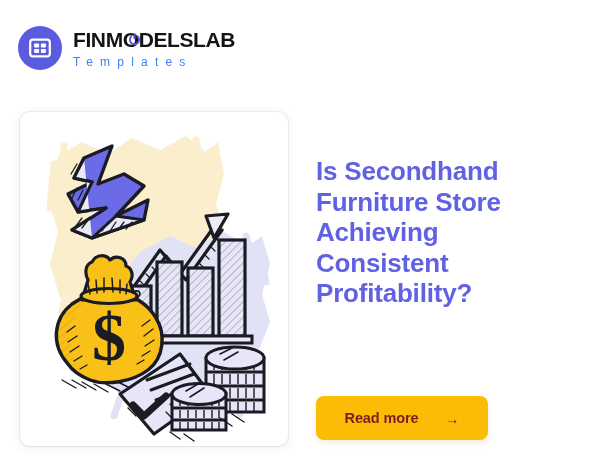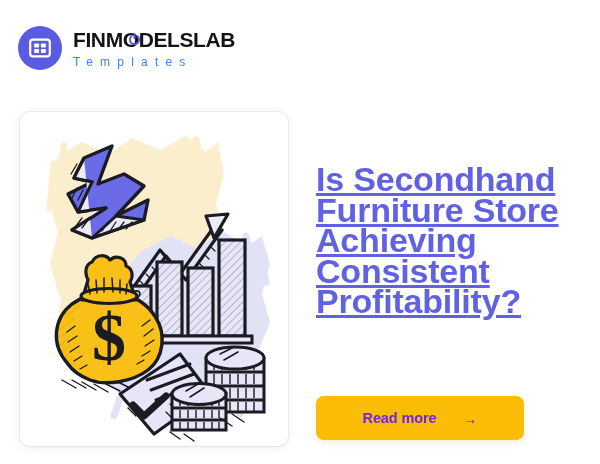--- a/index.html
+++ b/index.html
@@ -88,41 +88,40 @@
     box-shadow: 0 2px 10px rgba(80, 80, 120, 0.10),
                 0 0 0 1px rgba(225, 225, 238, 0.55);
     overflow: hidden;
   }
   .art-card svg { display: block; width: 100%; height: 100%; }
 
   
   .headline {
     position: absolute;
     left: 316px;
-    top: 164px;
+    top: 156px;
     width: 252px;
     margin: 0;
-    font-size: 34px;
+    font-size: 26px;
     line-height: 30.5px;
     font-weight: 700;
     letter-spacing: -0.2px;
     color: #6161e4;
-    text-decoration: underline;
   }
 
   .cta {
     position: absolute;
     left: 316px;
     top: 396px;
-    width: 208px;
+    width: 172px;
     height: 44px;
     border: 0;
     border-radius: 8px;
     background: #fbbc05;
-    color: #6d28d9;
+    color: #7f1d1d;
     font-family: "Liberation Sans", sans-serif;
     font-size: 14.5px;
     font-weight: 700;
     letter-spacing: -0.1px;
     display: flex;
     align-items: center;
     justify-content: center;
     gap: 26px;
     cursor: pointer;
     box-shadow: 0 3px 7px rgba(180, 140, 10, 0.14);

